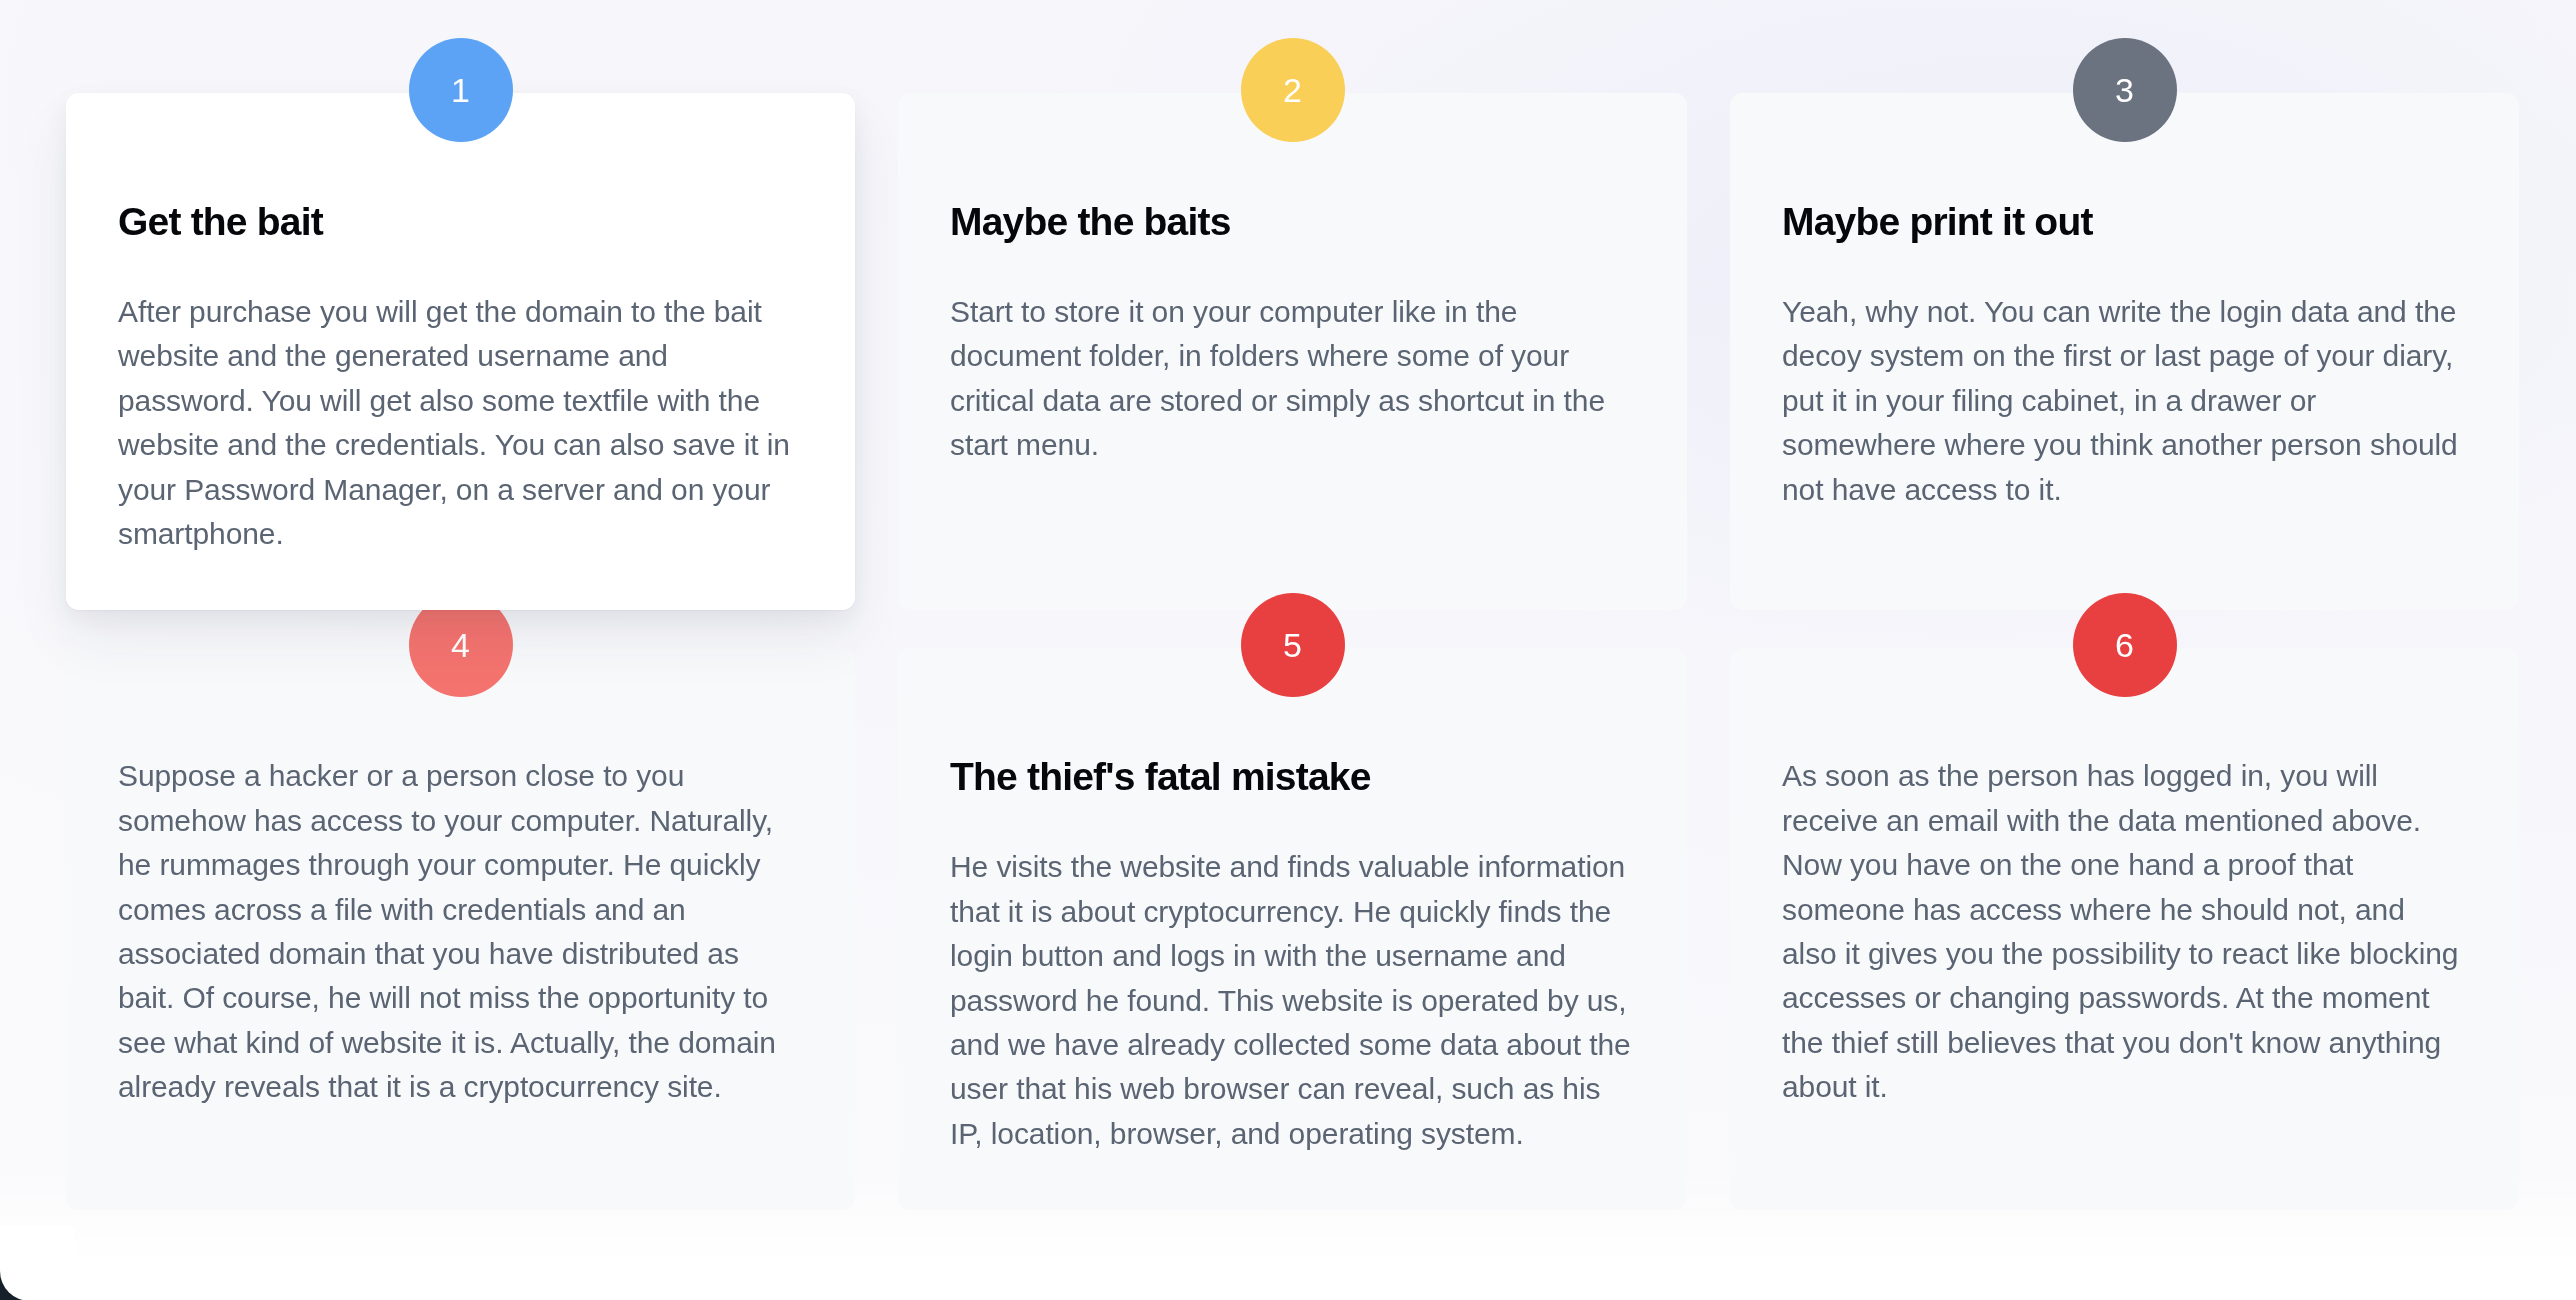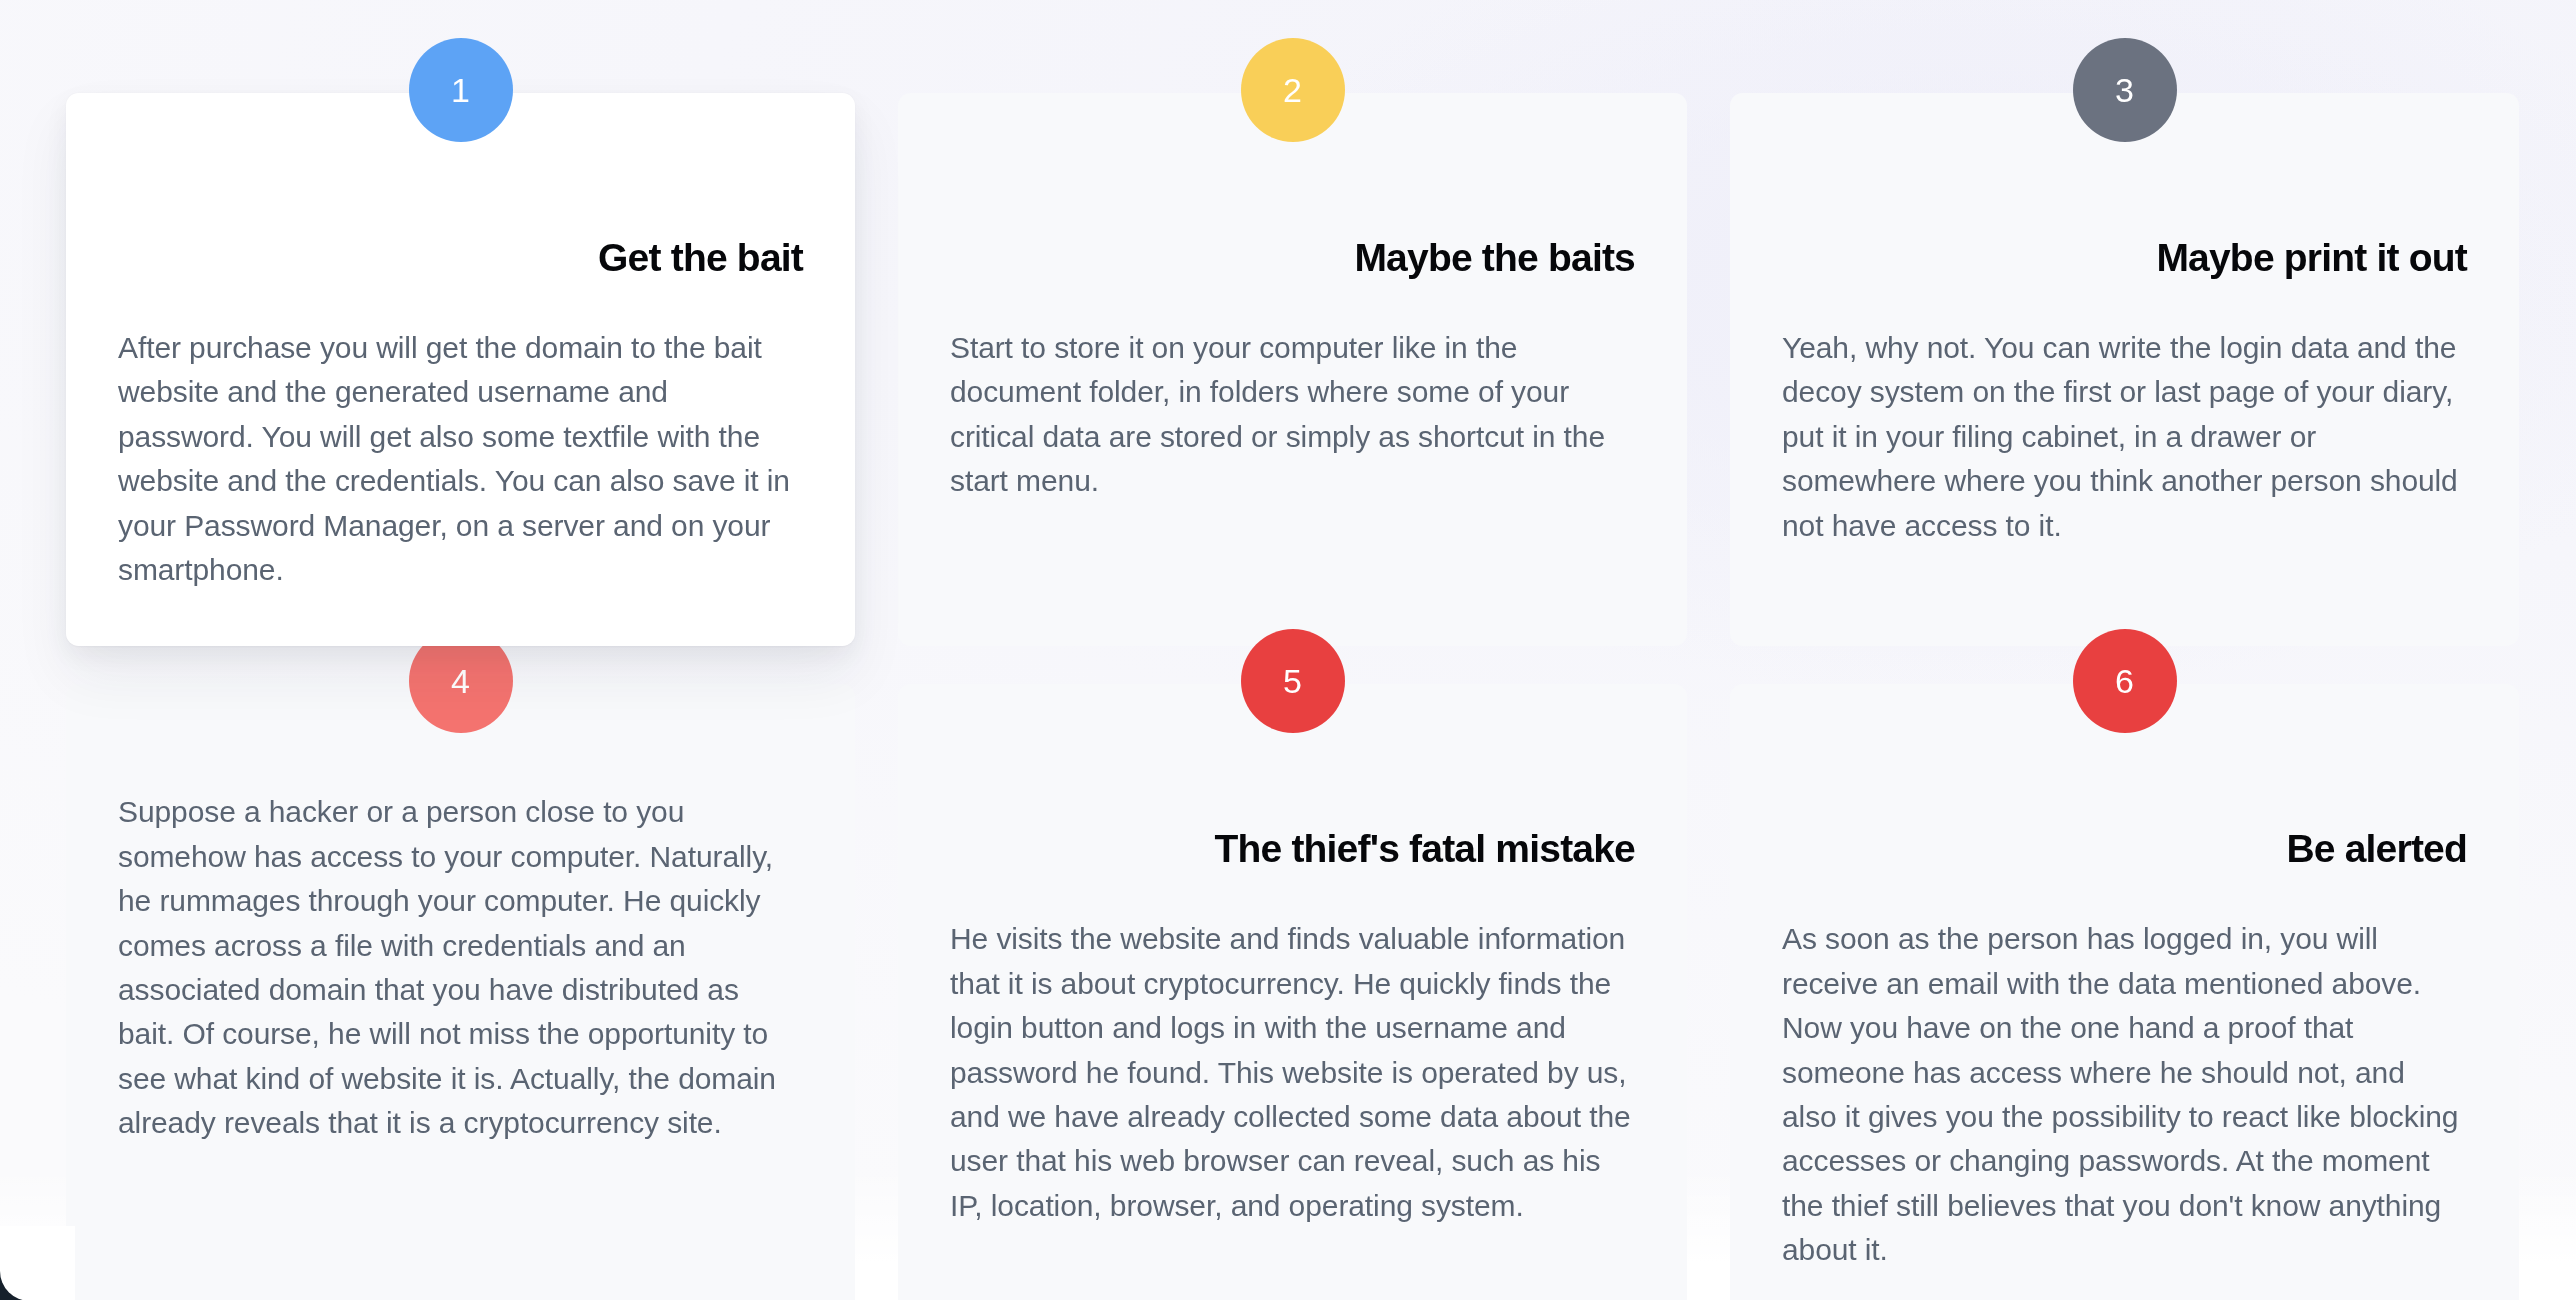--- a/index.html
+++ b/index.html
@@ -119,28 +119,27 @@
     justify-content: center;
     color: #ffffff;
     font-size: 34px;
     font-weight: 400;
     line-height: 1;
     letter-spacing: 0.2px;
     user-select: none;
   }
 
   .step-title {
-    text-align: right;
+    text-align: left;
     font-size: 39px;
     font-weight: 700;
     line-height: 1.18;
     color: #06070a;
     letter-spacing: -0.8px;
     margin-bottom: 45px;
-    margin-top: 36px;
   }
 
   .step-body {
     font-size: 30px;
     line-height: 1.48;
     color: #5a6472;
     letter-spacing: -0.1px;
     text-align: left;
   }
 </style>
@@ -175,21 +174,20 @@
     </div>
 
     <div class="step-card row2">
       <div class="step-badge" style="background-color: rgb(232, 64, 64);">5</div>
       <div class="step-title">The thief's fatal mistake</div>
       <div class="step-body">He visits the website and finds valuable information that it is about cryptocurrency. He quickly finds the login button and logs in with the username and password he found. This website is operated by us, and we have already collected some data about the user that his web browser can reveal, such as his IP, location, browser, and operating system.</div>
     </div>
 
     <div class="step-card row2">
       <div class="step-badge" style="background-color: rgb(232, 64, 64);">6</div>
-      <div class="step-title">Be alerted</div>
       <div class="step-body">As soon as the person has logged in, you will receive an email with the data mentioned above. Now you have on the one hand a proof that someone has access where he should not, and also it gives you the possibility to react like blocking accesses or changing passwords. At the moment the thief still believes that you don't know anything about it.</div>
     </div>
 
   </div>
 
   <div class="window-corner"></div>
 </div>
 
 
 </body></html>

